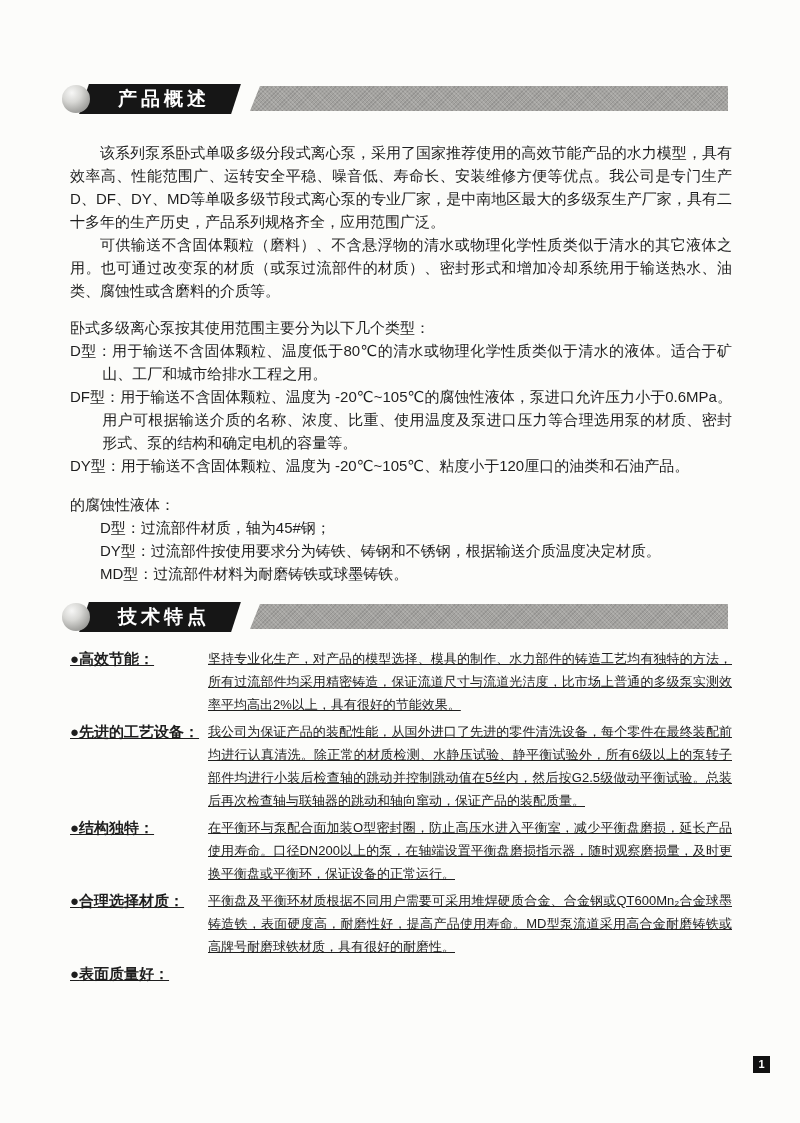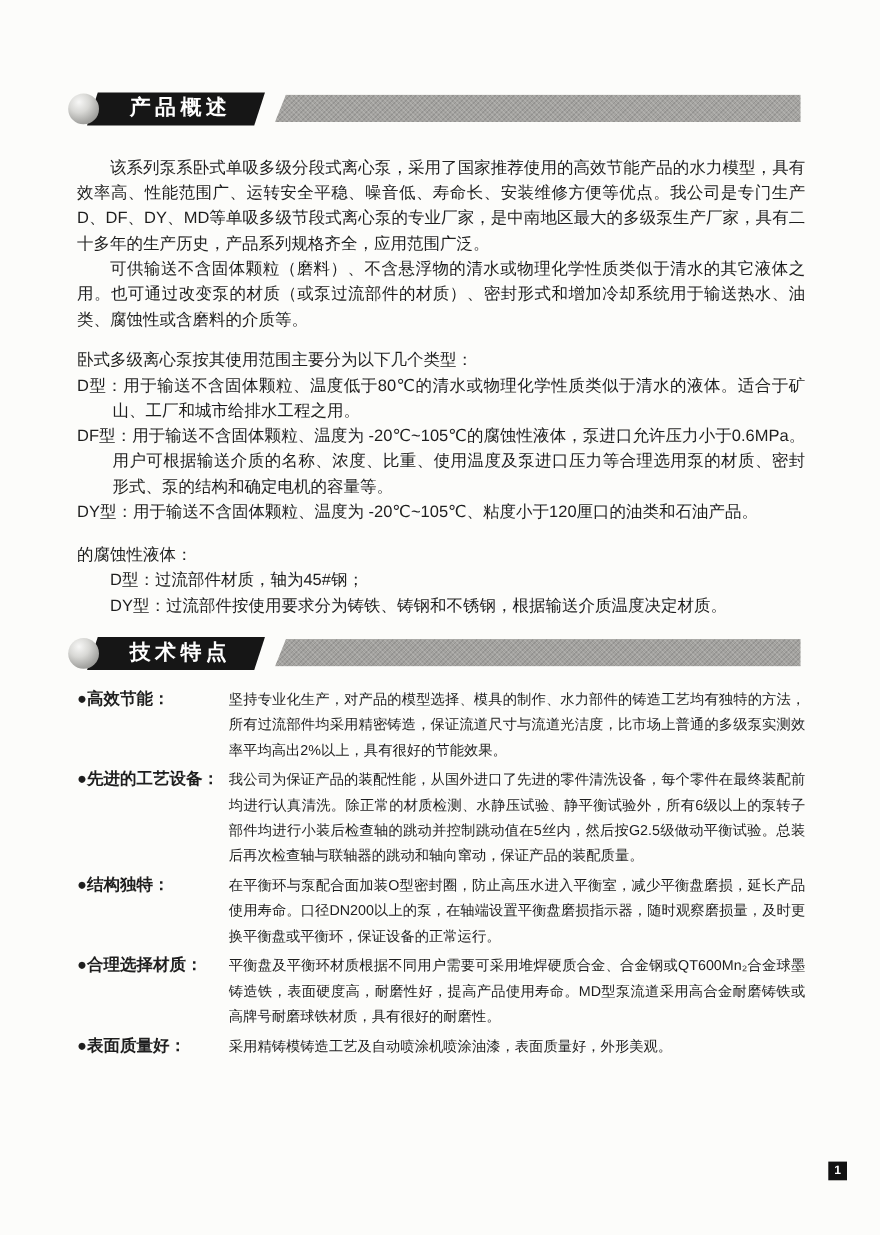--- a/index.html
+++ b/index.html
@@ -52,21 +52,21 @@
   .bodytext { font-size:15px; line-height:23px; text-align:justify; }
   .intro { margin-top:27px; }
   .para { text-indent:2em; }
   .subhead { font-weight:normal; }
   .types-block { margin-top:14px; }
   .hang { padding-left:2.15em; text-indent:-2.15em; }
   .materials-block { margin-top:16px; }
   .materials-block .mat-item { padding-left:2em; }
 
   
-  .features { margin-top:15px; }
+  .features { margin-top:15px;text-decoration:underline; }
   .feature-row { display:flex; margin-bottom:4px; }
   .feature-label {
     flex:0 0 138px;
     font-weight:bold; font-size:15px; line-height:23px;
     white-space:nowrap;
   }
   .feature-text { flex:1; font-size:13px; line-height:23px; text-align:justify; }
 
   
   .pagenum {
@@ -99,20 +99,21 @@
       <p class="subhead">卧式多级离心泵按其使用范围主要分为以下几个类型：</p>
       <p class="hang"><span>D型：</span><span>用于输送不含固体颗粒、温度低于80℃的清水或物理化学性质类似于清水的液体。适合于矿山、工厂和城市给排水工程之用。</span></p>
       <p class="hang"><span>DF型：</span><span>用于输送不含固体颗粒、温度为 -20℃~105℃的腐蚀性液体，泵进口允许压力小于0.6MPa。用户可根据输送介质的名称、浓度、比重、使用温度及泵进口压力等合理选用泵的材质、密封形式、泵的结构和确定电机的容量等。</span></p>
       <p class="hang"><span>DY型：</span><span>用于输送不含固体颗粒、温度为 -20℃~105℃、粘度小于120厘口的油类和石油产品。</span></p>
     </div>
 
     <div class="bodytext materials-block">
       <p class="subhead">的腐蚀性液体：</p>
       <p class="mat-item"><span>D型：</span><span>过流部件材质，轴为45#钢；</span></p>
       <p class="mat-item"><span>DY型：</span><span>过流部件按使用要求分为铸铁、铸钢和不锈钢，根据输送介质温度决定材质。</span></p>
+      <p class="mat-item"><span>MD型：</span><span>过流部件材料为耐磨铸铁或球墨铸铁。</span></p>
     </div>
 
     <div class="banner second">
       <span class="ball"></span>
       <span class="band">
         <span class="band-label">技术特点</span>
       </span>
       <span class="graybar"></span>
     </div>
 
@@ -128,20 +129,19 @@
       <div class="feature-row">
         <div class="feature-label"><span>●</span><span>结构独特：</span></div>
         <div class="feature-text">在平衡环与泵配合面加装O型密封圈，防止高压水进入平衡室，减少平衡盘磨损，延长产品使用寿命。口径DN200以上的泵，在轴端设置平衡盘磨损指示器，随时观察磨损量，及时更换平衡盘或平衡环，保证设备的正常运行。</div>
       </div>
       <div class="feature-row">
         <div class="feature-label"><span>●</span><span>合理选择材质：</span></div>
         <div class="feature-text">平衡盘及平衡环材质根据不同用户需要可采用堆焊硬质合金、合金钢或QT600Mn₂合金球墨铸造铁，表面硬度高，耐磨性好，提高产品使用寿命。MD型泵流道采用高合金耐磨铸铁或高牌号耐磨球铁材质，具有很好的耐磨性。</div>
       </div>
       <div class="feature-row">
         <div class="feature-label"><span>●</span><span>表面质量好：</span></div>
-        <div class="feature-text">采用精铸模铸造工艺及自动喷涂机喷涂油漆，表面质量好，外形美观。</div>
       </div>
     </div>
 
   </div>
 
   <div class="pagenum">1</div>
 </div>
 
 </body></html>

